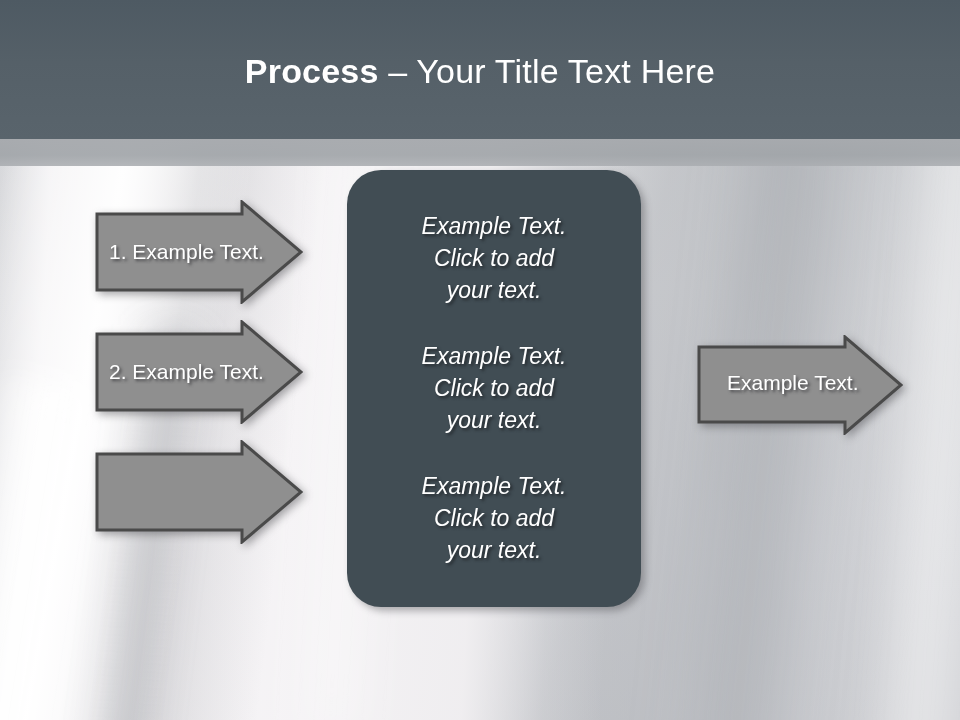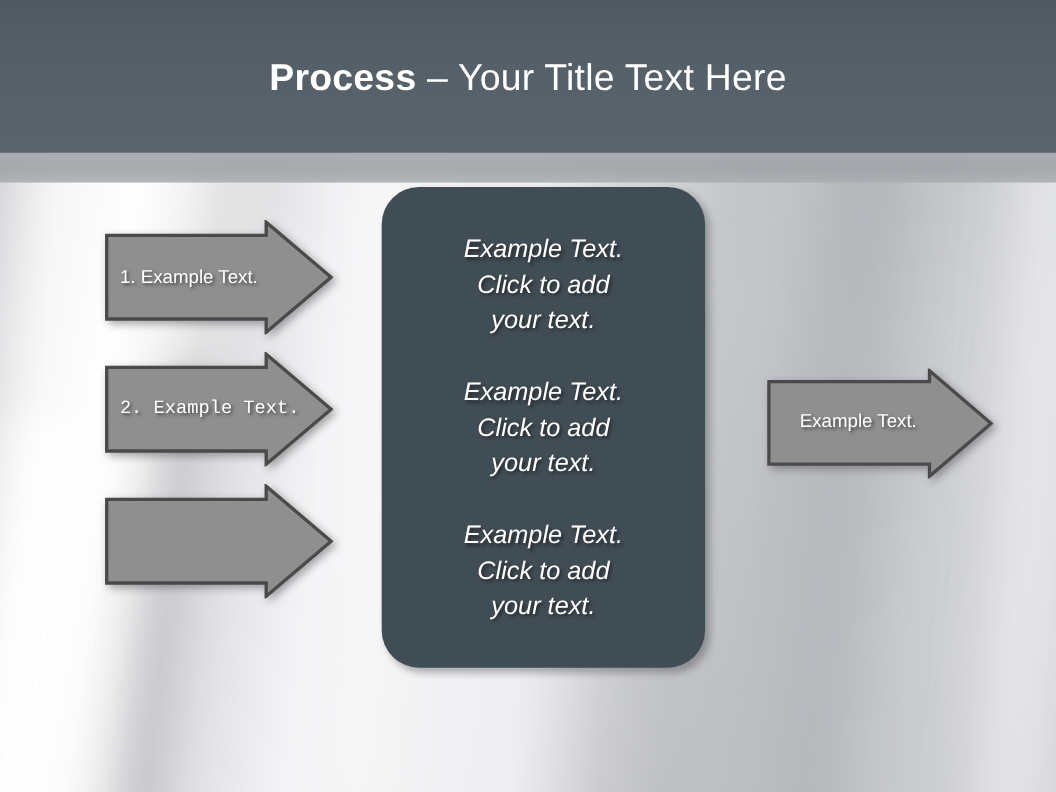--- a/index.html
+++ b/index.html
@@ -157,29 +157,29 @@
     position: absolute;
     filter: drop-shadow(3px 3px 4px rgba(60,60,65,0.45));
   }
   .arrow svg { display: block; }
   .arrow-label {
     position: absolute;
     left: 0;
     width: 100%;
     text-align: left;
     color: #ffffff;
-    font-size: 17px;
+    font-size: 21px;
     line-height: 20px;
     white-space: nowrap;
     text-shadow: 2px 2px 3px rgba(45,45,50,0.75);
     pointer-events: none;
   }
 
   #arrow-1 { left: 95px;  top: 200px; width: 208px; height: 104px; }
-  #arrow-2 { left: 95px;  top: 320px; width: 208px; height: 104px; font-family: Liberation Mono, monospace; }
+  #arrow-2 { left: 95px;  top: 320px; width: 208px; height: 104px; }
   #arrow-3 { left: 95px;  top: 440px; width: 208px; height: 104px; }
   #arrow-1 .arrow-label,
   #arrow-2 .arrow-label,
   #arrow-3 .arrow-label { top: 42px; padding-left: 14px; }
 
   #arrow-out { left: 697px; top: 335px; width: 206px; height: 100px; }
   #arrow-out .arrow-label { top: 38px; padding-left: 30px; }
 
   
   .center-panel {

